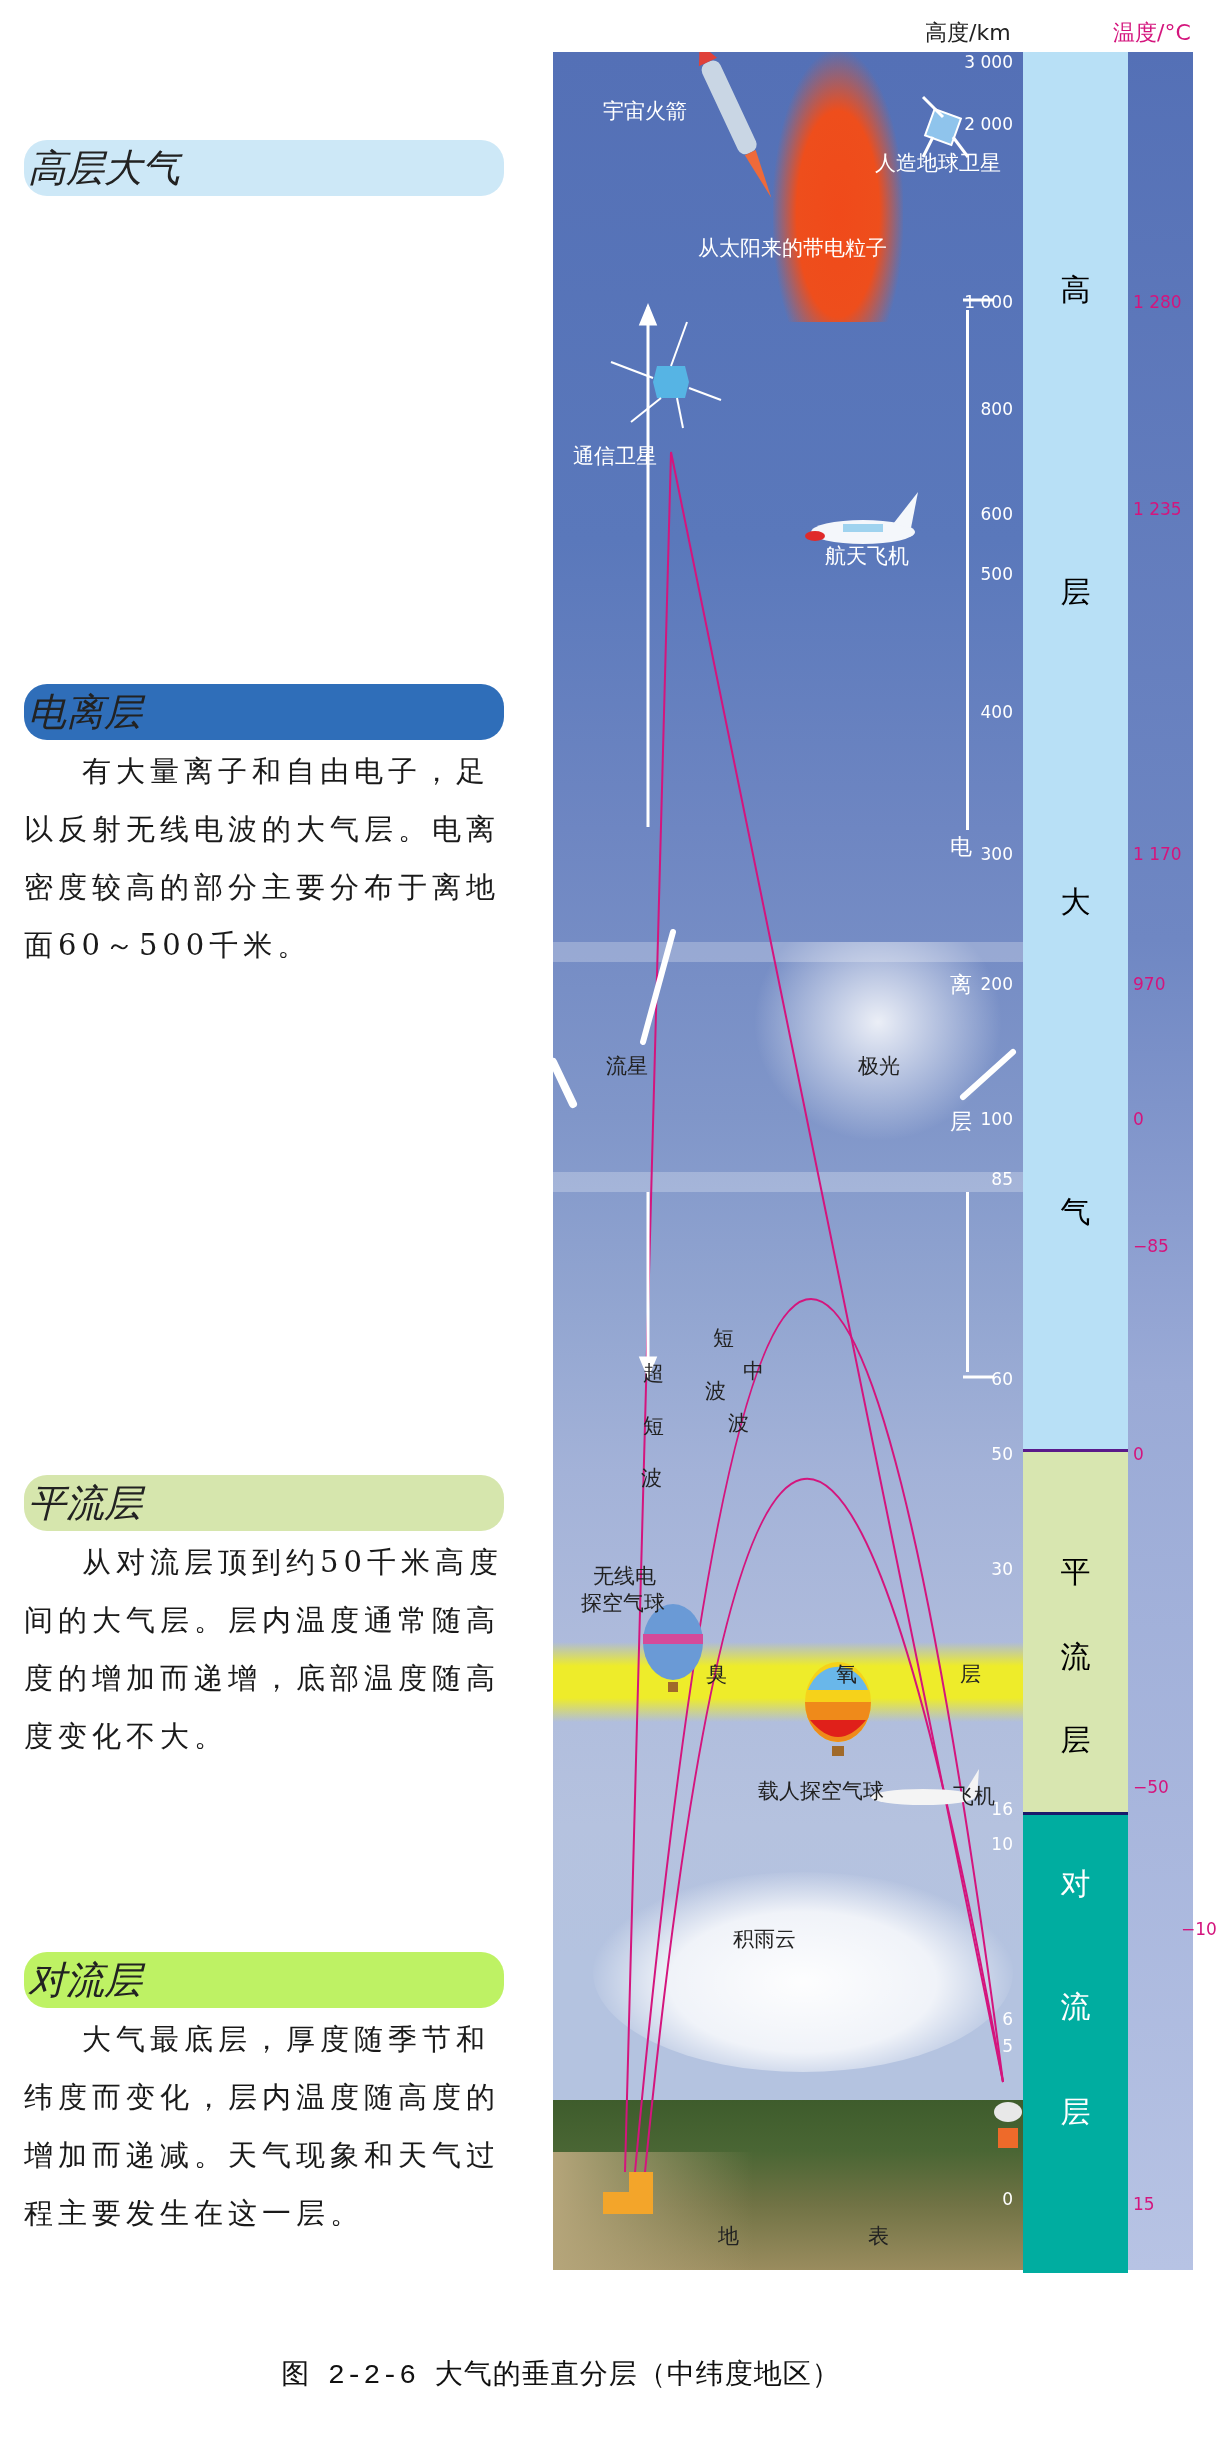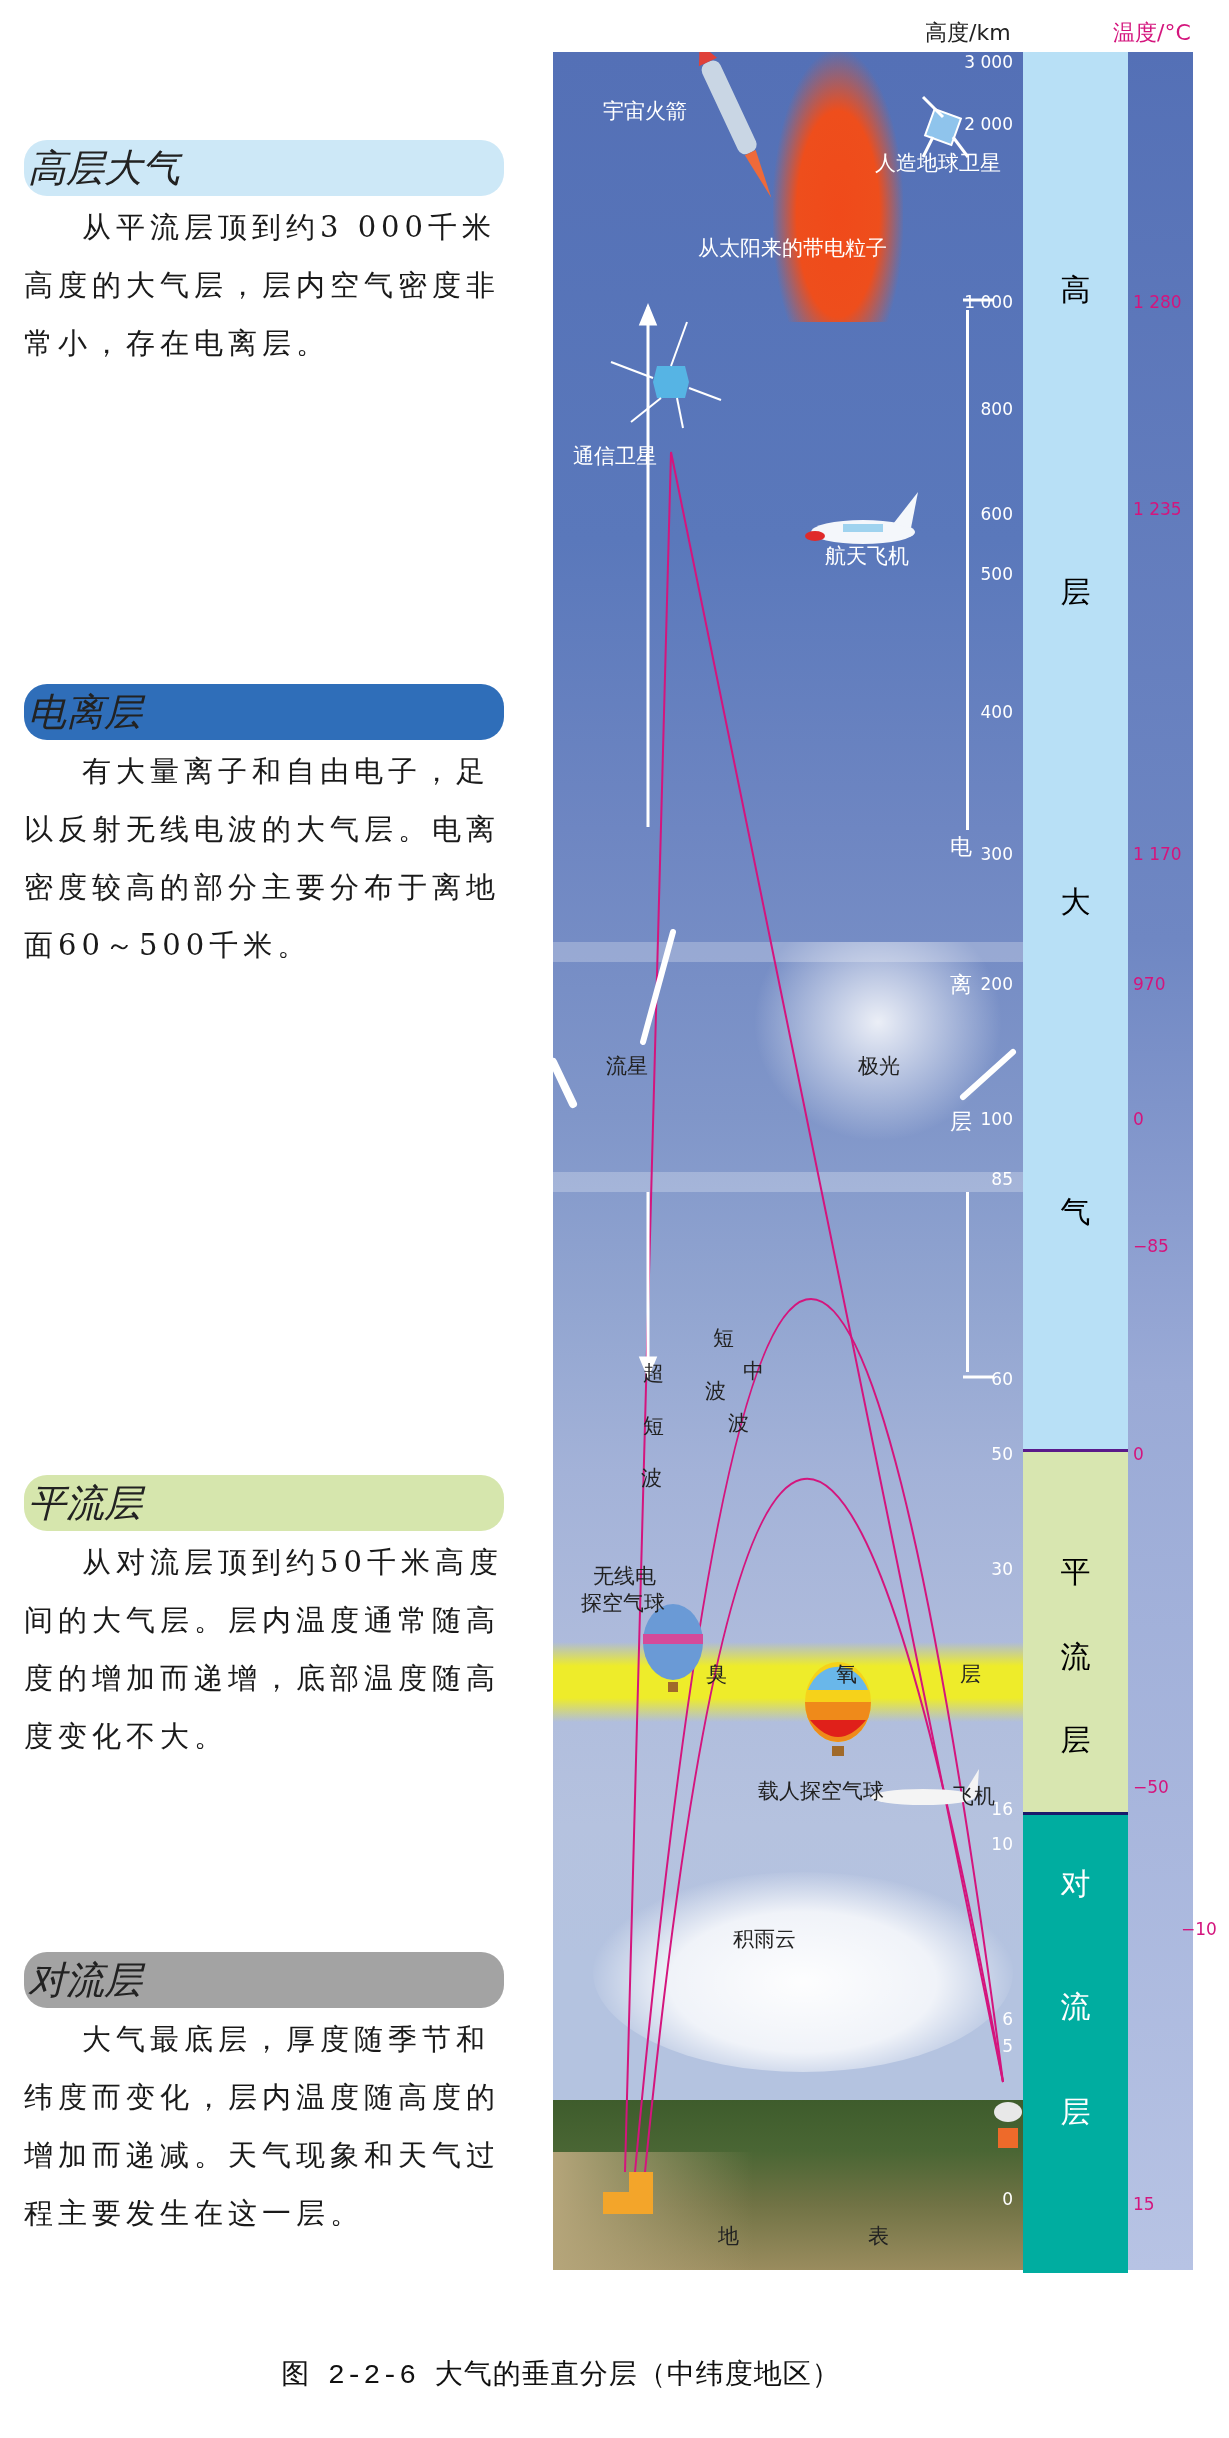--- a/index.html
+++ b/index.html
@@ -58,35 +58,34 @@
   .caption { position: absolute; left: 0; width: 1122px; top: 2355px; text-align: center;
              font-family: Liberation Mono, monospace; font-size: 28px; color: #111; letter-spacing: 1px; }
 
   svg.overlay { position: absolute; left: 0; top: 0; }
 </style>
 </head>
 <body>
 
 <div class="panel" style="top:140px;">
   <div class="panel-head" style="background:#cde8f7;">高层大气</div>
-  <div class="panel-body">从平流层顶到约3 000千米高度的大气层，层内空气密度非常小，存在电离层。</div>
 </div>
 
 <div class="panel" style="top:684px;">
   <div class="panel-head" style="background:#2f6eb9;">电离层</div>
   <div class="panel-body">有大量离子和自由电子，足以反射无线电波的大气层。电离密度较高的部分主要分布于离地面60～500千米。</div>
 </div>
 
 <div class="panel" style="top:1475px;">
   <div class="panel-head" style="background:#d6e6ad;">平流层</div>
   <div class="panel-body">从对流层顶到约50千米高度间的大气层。层内温度通常随高度的增加而递增，底部温度随高度变化不大。</div>
 </div>
 
 <div class="panel" style="top:1952px;">
-  <div class="panel-head" style="background:#a3a3a3;">对流层</div>
+  <div class="panel-head" style="background:#bef264;">对流层</div>
   <div class="panel-body">大气最底层，厚度随季节和纬度而变化，层内温度随高度的增加而递减。天气现象和天气过程主要发生在这一层。</div>
 </div>
 
 <div class="diagram">
   <div class="axis-title-alt">高度/km</div>
   <div class="axis-title-temp">温度/°C</div>
 
   <div class="sky"></div>
   <div class="solar"></div>
   <div class="haze1"></div>

